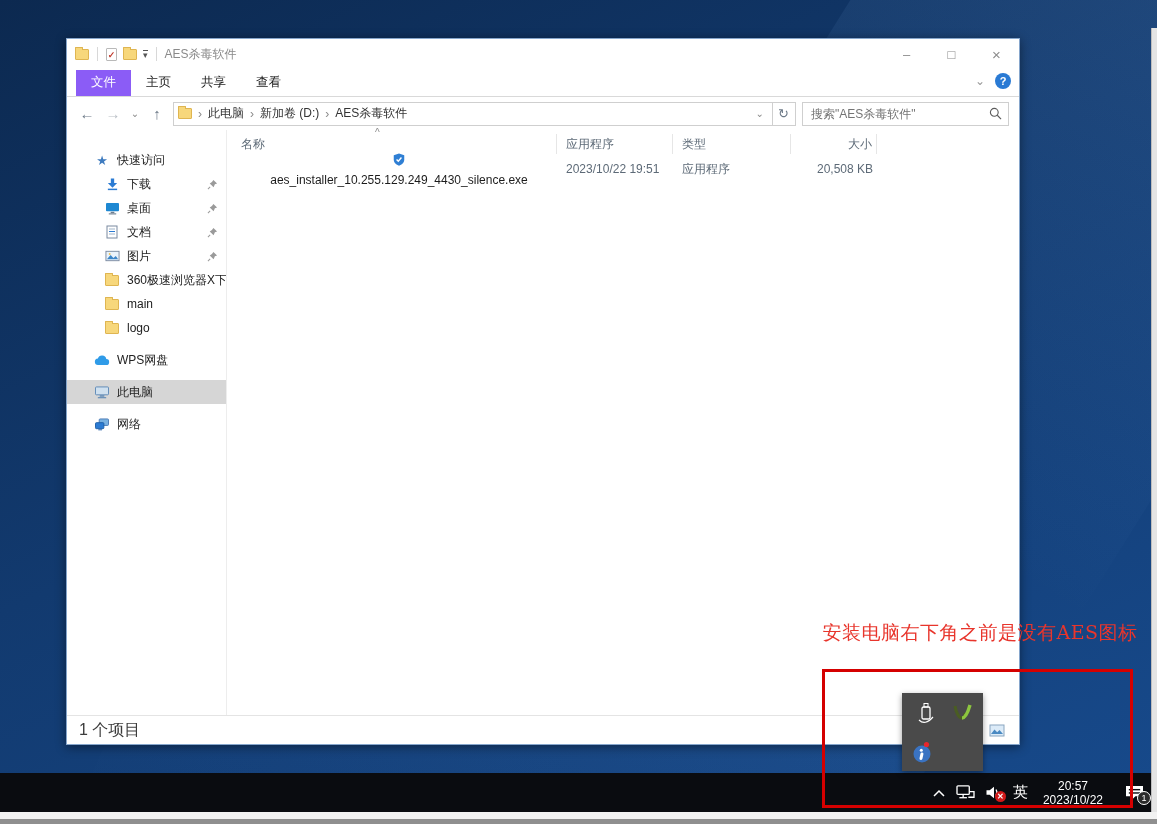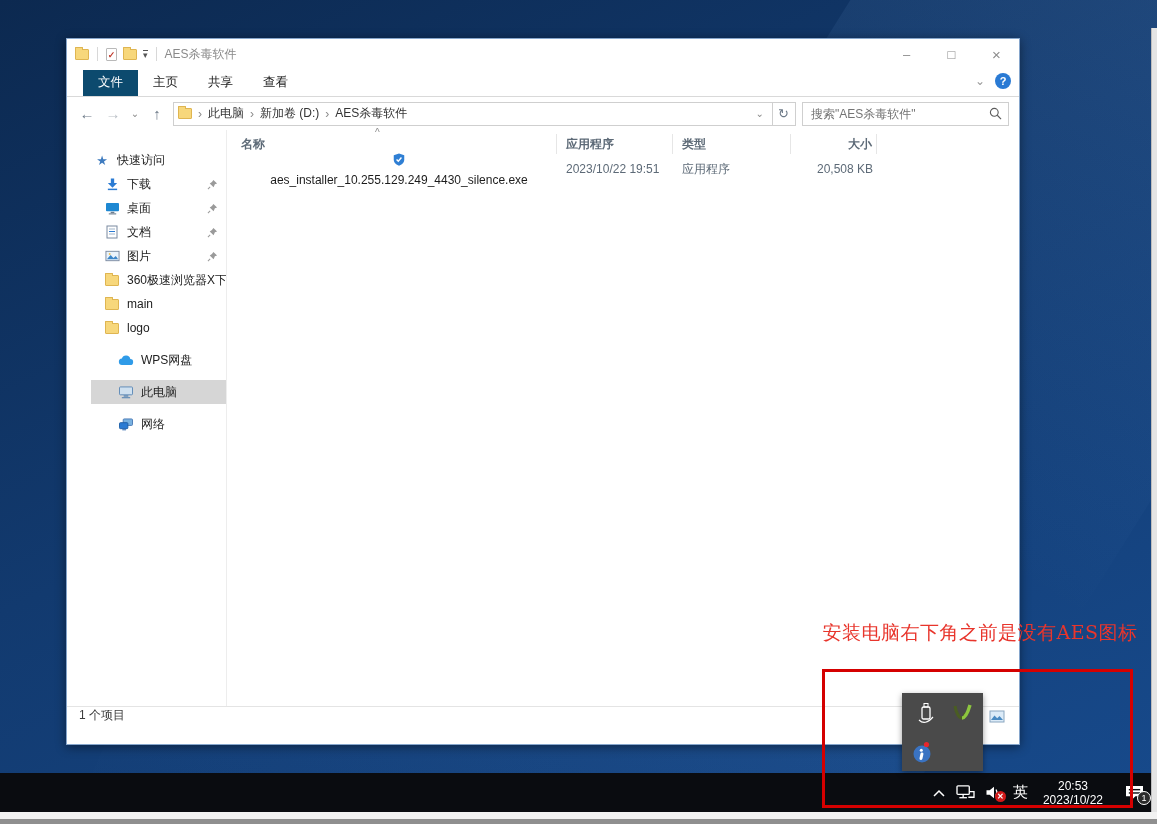--- a/index.html
+++ b/index.html
@@ -32,21 +32,21 @@
     font-size:9px; color:#c0392b; text-align:center; line-height:12px; font-weight:bold; }
   .qat-chevron { font-size:9px; color:#555; border-top:1px solid #555; line-height:7px; padding-top:1px; }
   .win-title { color:#8a8a8a; font-size:12px; margin-left:6px; white-space:nowrap; }
   .win-controls { margin-left:auto; display:flex; height:100%; }
   .win-btn { width:45px; height:100%; display:flex; align-items:center; justify-content:center;
     color:#8c8c8c; font-size:13px; cursor:default; }
   .win-btn.close { font-size:15px; }
 
   .ribbon-tabs { height:28px; display:flex; align-items:flex-end; background:#fff; border-bottom:1px solid #d9d9d9; position:relative; }
   .rtab { padding:4px 15px 5px; font-size:12.5px; color:#222; }
-  .rtab.active { background:#0c4a6e; color:#fff; margin-left:16px; }
+  .rtab.active { background:#8b5cf6; color:#fff; margin-left:9px; }
   .ribbon-right { position:absolute; right:8px; top:4px; display:flex; align-items:center; gap:10px; }
   .ribbon-collapse { color:#9a9a9a; font-size:12px; line-height:10px; }
   .help-ic { width:16px; height:16px; border-radius:50%; background:#2a7ad4; color:#fff;
     font-size:11px; font-weight:bold; text-align:center; line-height:16px; }
 
   .addr-row { height:33px; display:flex; align-items:center; padding:0 10px 0 10px; gap:6px; background:#fff; }
   .nav-ic { color:#6d7a88; font-size:15px; width:20px; text-align:center; }
   .nav-ic.fwd { color:#b9bfc6; }
   .nav-ic.small { font-size:10px; color:#8a8a8a; width:12px; }
   .breadcrumb-box { flex:0 0 auto; width:600px; height:24px; border:1px solid #cfcfcf; display:flex; align-items:center;
@@ -58,44 +58,44 @@
     display:flex; align-items:center; justify-content:center; color:#6d7a88; font-size:13px; }
   .search-box { flex:1; height:24px; border:1px solid #cfcfcf; display:flex; align-items:center; padding:0 6px; }
   .search-box input { border:none; outline:none; flex:1; font-size:12px; color:#444; font-family:inherit; background:transparent; }
   .search-box input::placeholder { color:#747474; opacity:1; }
 
   .content { position:absolute; left:0; right:0; top:91px; bottom:26px; display:flex; background:#fff; }
 
   .sidebar { width:160px; flex:0 0 160px; padding-top:18px; border-right:1px solid #ededed; overflow:hidden; }
   .side-item { height:24px; display:flex; align-items:center; font-size:12px; color:#222; padding-left:26px; white-space:nowrap; }
   .side-item.child { padding-left:36px; }
-  .side-item.gap { margin-top:8px;margin-left:24px; }
+  .side-item.gap { margin-top:8px; }
   .side-item.selected { background:#d6d6d6; }
   .side-ic { width:18px; flex:0 0 18px; display:inline-flex; justify-content:center; margin-right:6px; }
   .side-lbl { overflow:hidden; text-overflow:clip; }
   .pin { margin-left:auto; margin-right:8px; flex:0 0 auto; display:inline-flex; }
   .star-glyph { color:#3e7bbf; font-size:13px; }
 
   .filepane { flex:1; position:relative; }
   .hdr-row { display:flex; height:28px; align-items:center; font-size:12px; color:#5d6a77; position:relative; }
-  .hdr-cell { padding-left:14px; height:20px; line-height:20px; border-right:1px solid #e6e6e6;font-weight:bold; }
+  .hdr-cell { padding-left:14px; height:20px; line-height:20px; border-right:1px solid #e6e6e6; }
   .hc-name { width:330px; }
   .hc-date { width:116px; padding-left:9px; }
   .hc-type { width:118px; padding-left:9px; }
   .hc-size { width:86px; text-align:right; padding-right:4px; border-right:1px solid #e6e6e6; }
   .sort-asc { position:absolute; left:148px; top:-3px; color:#8a8a8a; font-size:10px; }
 
   .file-row { display:flex; height:22px; align-items:center; font-size:12px; }
   .fc-name { width:330px; padding-left:14px; display:flex; align-items:center; gap:6px; color:#1c1c1c; white-space:nowrap; overflow:hidden;flex-direction:column; }
   .fc-date { width:116px; padding-left:9px; color:#5d6a77; }
   .fc-type { width:118px; padding-left:9px; color:#5d6a77;font-family:Liberation Serif, serif; }
   .fc-size { width:86px; text-align:right; padding-right:4px; color:#5d6a77; }
 
-  .statusbar { position:absolute; left:0; right:0; bottom:0; height:38px; border-top:1px solid #e4e4e4;
-    display:flex; align-items:flex-start; padding:0 12px; font-size:12px; color:#3c3c3c; background:#fff; }
+  .statusbar { position:absolute; left:0; right:0; bottom:0; height:29px; border-top:1px solid #e4e4e4;
+    display:flex; align-items:center; padding:0 12px; font-size:16px; color:#3c3c3c; background:#fff; }
   .view-toggles { margin-left:auto; display:flex; gap:6px; align-items:center; }
   .vt { width:20px; height:18px; display:flex; align-items:center; justify-content:center; }
   .vt.selected { border:1px solid #9ec1e4; background:#e7f1fb; }
 
   
   .annotation { position:absolute; left:821px; top:620px; width:318px; z-index:30;
     font-family:"DejaVu Serif", serif; font-size:19px; letter-spacing:.5px; color:#e8352c; white-space:nowrap;text-align:center; }
   .red-box { position:absolute; left:822px; top:669px; width:311px; height:139px;
     border:3px solid #d50000; z-index:60; pointer-events:none; }
 
@@ -394,21 +394,21 @@
     </span>
     <span class="tray-item">
       <svg width="17" height="15" viewBox="0 0 17 15">
         <path d="M1.5 5.2v4.6h3.2L9 13.2V1.8L4.7 5.2z" fill="#fff"></path>
         <path d="M11 4.5q2 3 0 6" stroke="#fff" stroke-width="1.2" fill="none"></path>
       </svg>
       <span class="vol-badge">✕</span>
     </span>
     <span class="ime">英</span>
     <span class="clock">
-      <span>20:53</span><br>
+      <span>20:57</span><br>
       <span>2023/10/22</span>
     </span>
     <span class="tray-item" style="margin-left:8px;">
       <svg width="21" height="17" viewBox="0 0 22 18">
         <path d="M2 2h18v11h-8l-3 3v-3H2z" fill="#fff"></path>
         <line x1="5" y1="6" x2="17" y2="6" stroke="#0a0c10" stroke-width="1.5"></line>
         <line x1="5" y1="9.5" x2="17" y2="9.5" stroke="#0a0c10" stroke-width="1.5"></line>
       </svg>
       <span class="ac-badge">1</span>
     </span>

